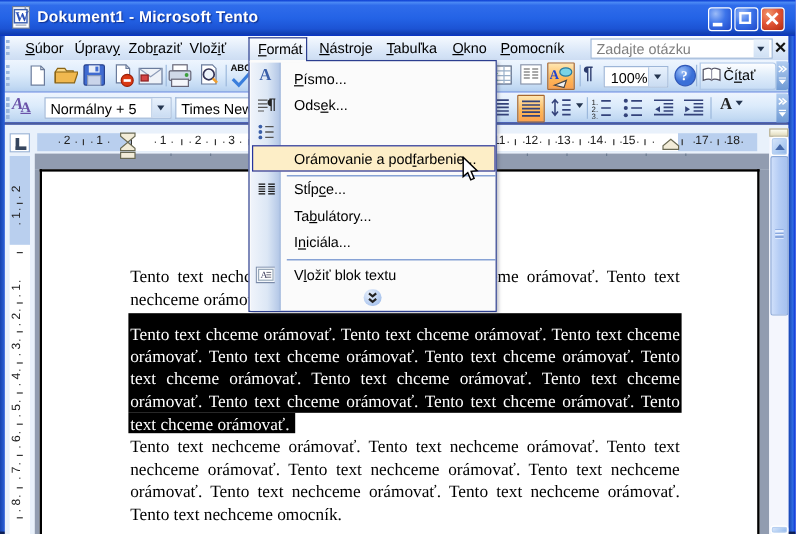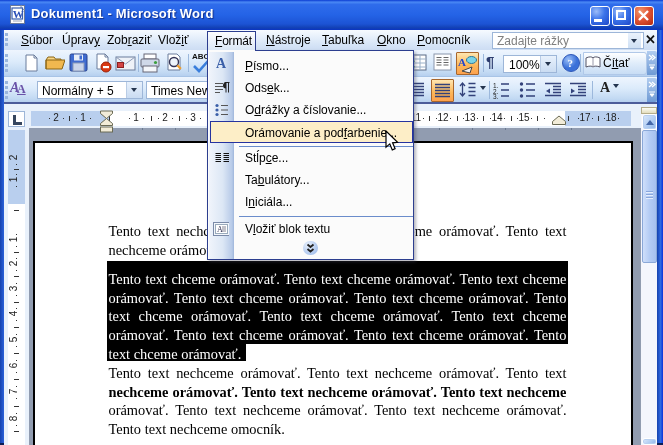--- a/index.html
+++ b/index.html
@@ -90,21 +90,21 @@
 <body>
 
 <div id="titlebar" class="abs"></div>
 <div id="wicon" class="abs" style="left:8px;top:4px;width:20px;height:21px;"><svg width="20" height="21" viewBox="0 0 20 21">
       <rect x="2.5" y="1.5" width="14" height="18" fill="#fdfdfd" stroke="#6a7a9a"></rect>
       <path d="M13 1.5v4h3.5" fill="#dde4f0" stroke="#8a96ac"></path>
       <rect x="4" y="4" width="10.5" height="11" fill="#fff" stroke="#3a5fb0" stroke-width="1.2"></rect>
       <text x="4.8" y="13.5" font-size="11" font-weight="bold" fill="#2a50b8" font-family="Liberation Serif">W</text>
       <path d="M5 17h9" stroke="#9aa6bc" stroke-width="1"></path>
     </svg></div>
-<div id="title-text" class="abs">Dokument1 - Microsoft Word</div>
+<div id="title-text" class="abs">Dokument1 - Microsoft Tento</div>
 <div id="btn-min" class="abs tbtn">
     <div style="position:absolute;left:3px;top:12px;width:8px;height:3px;background:#fff;"></div>
   </div>
 <div id="btn-max" class="abs tbtn">
     <div style="position:absolute;left:3px;top:3px;width:10px;height:10px;border:2px solid #fff;box-sizing:border-box;"></div>
   </div>
 <div id="btn-close" class="abs tbtn">
     <svg width="18" height="18" style="position:absolute;left:0;top:0">
       <path d="M4 4 L13 13 M13 4 L4 13" stroke="#fff" stroke-width="2.4"></path>
     </svg>
@@ -121,21 +121,21 @@
 <div class="mitem abs" style="left:107px;">Zob<u>r</u>aziť</div>
 <div class="mitem abs" style="left:158px;">Vlož<u>i</u>ť</div>
 <div id="fmt-press" class="abs">
     <span><u>F</u>ormát</span>
   </div>
 <div class="mitem abs" style="left:266px;"><u>N</u>ástroje</div>
 <div class="mitem abs" style="left:322px;"><u>T</u>abuľka</div>
 <div class="mitem abs" style="left:377px;"><u>O</u>kno</div>
 <div class="mitem abs" style="left:417px;"><u>P</u>omocník</div>
 <div id="askbox" class="abs">
-    <span class="ph">Zadajte rážky</span>
+    <span class="ph">Zadajte otázku</span>
   </div>
 <div id="askarrow" class="abs"></div>
 <div id="mbclose" class="abs">✕</div>
 
 <div id="tb1" class="abs tb"></div>
 <div class="abs gripdots" style="top:54px;height:20px;"></div>
 <svg class="abs" style="left:21px;top:53px;" width="20" height="20" viewBox="0 0 20 20">
     <path d="M5 2h8l3 3v13H5z" fill="#fff" stroke="#6b7c9c"></path>
     <path d="M13 2v3h3" fill="none" stroke="#6b7c9c"></path>
   </svg>
@@ -300,21 +300,21 @@
     <div class="abs" style="left:107px;top:261px;width:461px;height:82.5px;background:#000;"></div>
     <div class="abs" style="left:107px;top:343.5px;width:139px;height:17.5px;background:#000;"></div>
     <div class="dline just" style="top:222.4px;">Tento text nechceme orámovať. Tento text nechceme orámovať. Tento text</div>
     <div class="dline" style="top:241.1px;">nechceme orámovať.</div>
     <div class="dline just" style="top:269.9px;color:#fff;">Tento text chceme orámovať. Tento text chceme orámovať. Tento text chceme</div>
     <div class="dline just" style="top:288.6px;color:#fff;">orámovať. Tento text chceme orámovať. Tento text chceme orámovať. Tento</div>
     <div class="dline just" style="top:307.3px;color:#fff;">text chceme orámovať. Tento text chceme orámovať. Tento text chceme</div>
     <div class="dline just" style="top:326.0px;color:#fff;">orámovať. Tento text chceme orámovať. Tento text chceme orámovať. Tento</div>
     <div class="dline" style="top:344.7px;color:#fff;">text chceme orámovať.</div>
     <div class="dline just" style="top:363.9px;">Tento text nechceme orámovať. Tento text nechceme orámovať. Tento text</div>
-    <div class="dline just" style="top:382.6px;font-weight:bold;">nechceme orámovať. Tento text nechceme orámovať. Tento text nechceme</div>
+    <div class="dline just" style="top:382.6px;">nechceme orámovať. Tento text nechceme orámovať. Tento text nechceme</div>
     <div class="dline just" style="top:401.4px;">orámovať. Tento text nechceme orámovať. Tento text nechceme orámovať.</div>
     <div class="dline" style="top:419.7px;">Tento text nechceme omocník.</div>
   </div>
 <div class="abs" style="left:647px;top:51px;width:10px;height:24px;background:linear-gradient(to bottom,#b2cdf0,#6f9ad4);border-radius:0 2px 2px 0;"></div>
 <svg class="abs" style="left:647px;top:54px;" width="10" height="18" viewBox="0 0 10 18">
     <path d="M2 1l3 2.5L2 6M5 1l3 2.5L5 6" stroke="#fff" stroke-width="1.3" fill="none"></path>
     <path d="M2 11h6M3 13l2 2.5 2-2.5z" stroke="#fff" stroke-width="1" fill="#fff"></path>
   </svg>
 <div class="abs" style="left:647px;top:78px;width:10px;height:24px;background:linear-gradient(to bottom,#b2cdf0,#6f9ad4);border-radius:0 2px 2px 0;"></div>
 <svg class="abs" style="left:647px;top:81px;" width="10" height="18" viewBox="0 0 10 18">
@@ -341,21 +341,20 @@
           <path d="M12 2.5a3 3 0 0 0 0 6z" fill="#222"></path>
         </svg>
         <span class="txt">Ods<u>e</u>k...</span>
       </div><div class="menuitem" style="top:47.9px;">
         <svg class="micon" width="16" height="16" style="left:5px;">
           <circle cx="3" cy="3.5" r="1.6" fill="#3b5fa8"></circle>
           <circle cx="3" cy="8" r="1.6" fill="#3b5fa8"></circle>
           <circle cx="3" cy="12.5" r="1.6" fill="#3b5fa8"></circle>
           <path d="M7 3.5h7M7 8h7M7 12.5h7" stroke="#555" stroke-width="1.2"></path>
         </svg>
-        <span class="txt">O<u>d</u>rážky a číslovanie...</span>
       </div><div class="menuitem hl" style="top:70px;left:2px;width:203px;height:22px;">
         <span class="txt" style="left:34px;">Orámovanie a pod<u>f</u>arbenie...</span>
       </div><div class="msep" style="top:94.5px;"></div><div class="menuitem" style="top:96px;">
         <svg class="micon" width="16" height="16" style="left:5px;">
           <path d="M1.5 3.5h5.5M1.5 5.5h5.5M1.5 7.5h5.5M1.5 9.5h5.5M1.5 11.5h5.5M9.5 3.5h5.5M9.5 5.5h5.5M9.5 7.5h5.5M9.5 9.5h5.5M9.5 11.5h5.5" stroke="#111" stroke-width="1"></path>
         </svg>
         <span class="txt">Stĺp<u>c</u>e...</span>
       </div><div class="menuitem" style="top:118.2px;">
         <span class="txt">Ta<u>b</u>ulátory...</span>
       </div><div class="menuitem" style="top:140.4px;">

